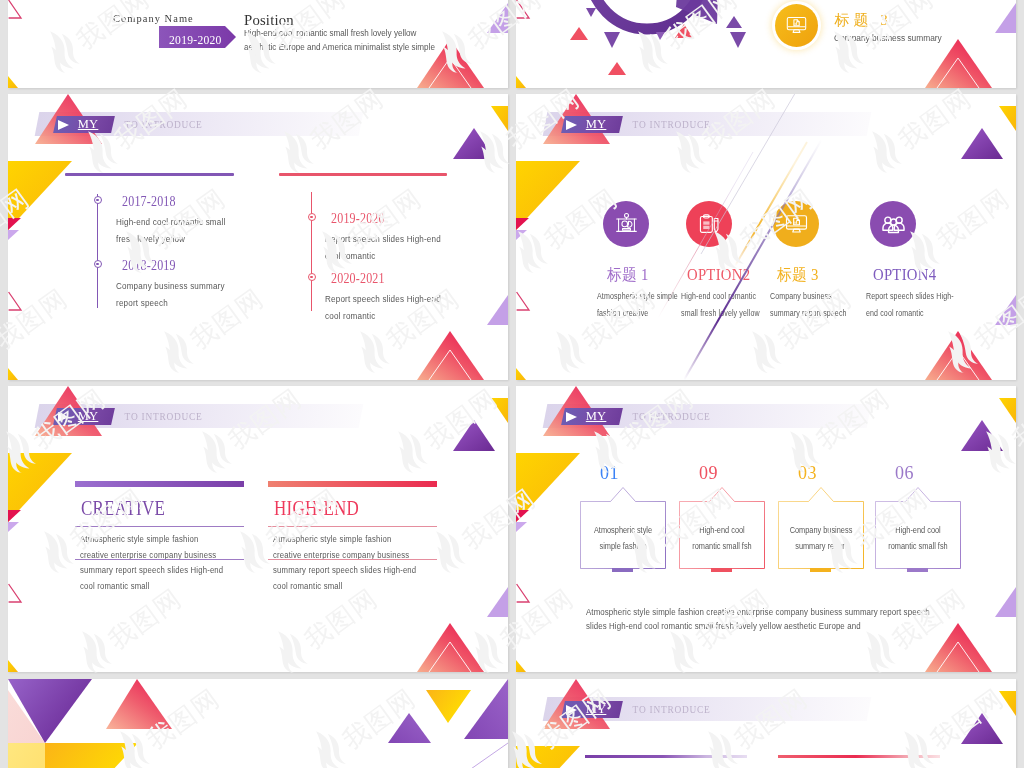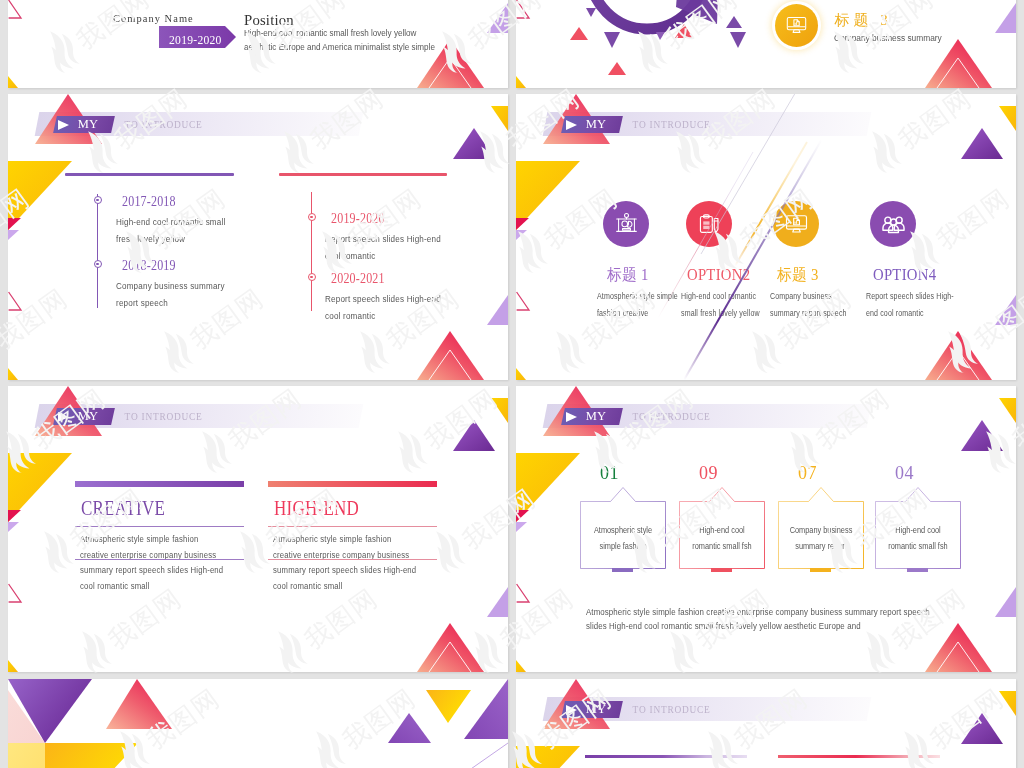--- a/index.html
+++ b/index.html
@@ -17,21 +17,21 @@
   svg{display:block;}
   
   .banner-bg{position:absolute;left:29px;height:24px;width:324px;
      background:linear-gradient(90deg,#DBD4EB 0%,#E9E4F3 40%,#FCFBFD 100%);
      transform:skewX(-11deg);}
   .banner-my{position:absolute;left:46.5px;height:17px;width:58px;
      background:linear-gradient(100deg,#6C5EB4 0%,#7A49A6 62%,#6E3D9B 100%);
      transform:skewX(-12.5deg);}
   .banner-play{position:absolute;left:50px;width:0;height:0;
      border-left:11.5px solid #fff;border-top:5px solid transparent;border-bottom:5px solid transparent;}
-  .banner-mylabel{position:absolute;left:69.8px;color:#fff;font-size:12.5px;letter-spacing:0.2px;line-height:12px;}
+  .banner-mylabel{position:absolute;left:69.8px;color:#fff;font-size:12.5px;letter-spacing:0.2px;line-height:12px;text-decoration:underline;}
   .banner-intro{position:absolute;left:116.6px;color:#BDB2CB;font-size:9.4px;letter-spacing:0.75px;line-height:10px;}
   
   .tline{position:absolute;color:#585858;font-size:8.6px;line-height:13px;white-space:nowrap;letter-spacing:0.2px;
          font-family:"Liberation Sans",sans-serif;transform:scaleX(0.94);transform-origin:left center;}
   .yr{position:absolute;font-size:14px;letter-spacing:0.2px;white-space:nowrap;line-height:14px;
       transform:scaleX(0.86);transform-origin:left center;}
   .rule{position:absolute;height:3px;border-radius:1px;}
   .tl-line{position:absolute;width:1px;}
   .tl-dot{position:absolute;width:8px;height:8px;border:1px solid;border-radius:50%;box-sizing:border-box;
           background:#fff;}
@@ -540,21 +540,21 @@
             </linearGradient>
           </defs>
         <polygon points="46,1 80,51 13,51" fill="url(#fbt)" opacity=".92"></polygon>
       </svg>
       <div class="banner-my" style="top:21.6px"></div>
       <div class="banner-play" style="top:25.5px"></div>
       <div class="banner-mylabel" style="top:24px">MY</div>
       <div class="banner-intro" style="top:26px">TO INTRODUCE</div>
     </div>
     <div>
-      <div class="cardnum" style="left:84.0px;top:78px;color:#15803d;">01</div>
+      <div class="cardnum" style="left:84.0px;top:78px;color:#3b82f6;">01</div>
       <svg class="abs" width="87" height="84" viewBox="0 0 87 84" style="left:63.5px;top:101px">
         <defs>
             <linearGradient id="cg0" x1="0" y1="0" x2="1" y2="0.8">
           <stop offset="0" stop-color="#8A6BC0" stop-opacity="0.45"></stop>
               <stop offset="0.55" stop-color="#8A6BC0" stop-opacity="0.62"></stop>
               <stop offset="1" stop-color="#8A6BC0" stop-opacity="0.95"></stop>
             </linearGradient>
           </defs>
         <path d="M0.5,14.5 H30.5 L43,0.5 L55.5,14.5 H85.5 V81.5 H0.5 Z" fill="none" stroke="url(#cg0)" stroke-width="1"></path>
       </svg>
@@ -572,37 +572,37 @@
               <stop offset="1" stop-color="#EF5160" stop-opacity="0.95"></stop>
             </linearGradient>
           </defs>
         <path d="M0.5,14.5 H30.5 L43,0.5 L55.5,14.5 H85.5 V81.5 H0.5 Z" fill="none" stroke="url(#cg1)" stroke-width="1"></path>
       </svg>
       <div class="cardbar" style="left:194.5px;top:182px;background:#EF5160;"></div>
       <div class="cardtxt" style="left:162.5px;top:139px;width:86px;">High-end cool</div>
       <div class="cardtxt" style="left:162.5px;top:155px;width:86px;">romantic small fsh</div>
     </div>
     <div>
-      <div class="cardnum" style="left:282.0px;top:78px;color:#F4B21E;">07</div>
+      <div class="cardnum" style="left:282.0px;top:78px;color:#F4B21E;">03</div>
       <svg class="abs" width="87" height="84" viewBox="0 0 87 84" style="left:261.5px;top:101px">
         <defs>
             <linearGradient id="cg2" x1="0" y1="0" x2="1" y2="0.8">
           <stop offset="0" stop-color="#F4B21E" stop-opacity="0.45"></stop>
               <stop offset="0.55" stop-color="#F4B21E" stop-opacity="0.62"></stop>
               <stop offset="1" stop-color="#F4B21E" stop-opacity="0.95"></stop>
             </linearGradient>
           </defs>
         <path d="M0.5,14.5 H30.5 L43,0.5 L55.5,14.5 H85.5 V81.5 H0.5 Z" fill="none" stroke="url(#cg2)" stroke-width="1"></path>
       </svg>
       <div class="cardbar" style="left:293.5px;top:182px;background:#F4B21E;"></div>
       <div class="cardtxt" style="left:261.5px;top:139px;width:86px;">Company business</div>
       <div class="cardtxt" style="left:261.5px;top:155px;width:86px;">summary report</div>
     </div>
     <div>
-      <div class="cardnum" style="left:379.0px;top:78px;color:#9B79C9;">04</div>
+      <div class="cardnum" style="left:379.0px;top:78px;color:#9B79C9;">06</div>
       <svg class="abs" width="87" height="84" viewBox="0 0 87 84" style="left:358.5px;top:101px">
         <defs>
             <linearGradient id="cg3" x1="0" y1="0" x2="1" y2="0.8">
           <stop offset="0" stop-color="#9B79C9" stop-opacity="0.45"></stop>
               <stop offset="0.55" stop-color="#9B79C9" stop-opacity="0.62"></stop>
               <stop offset="1" stop-color="#9B79C9" stop-opacity="0.95"></stop>
             </linearGradient>
           </defs>
         <path d="M0.5,14.5 H30.5 L43,0.5 L55.5,14.5 H85.5 V81.5 H0.5 Z" fill="none" stroke="url(#cg3)" stroke-width="1"></path>
       </svg>

